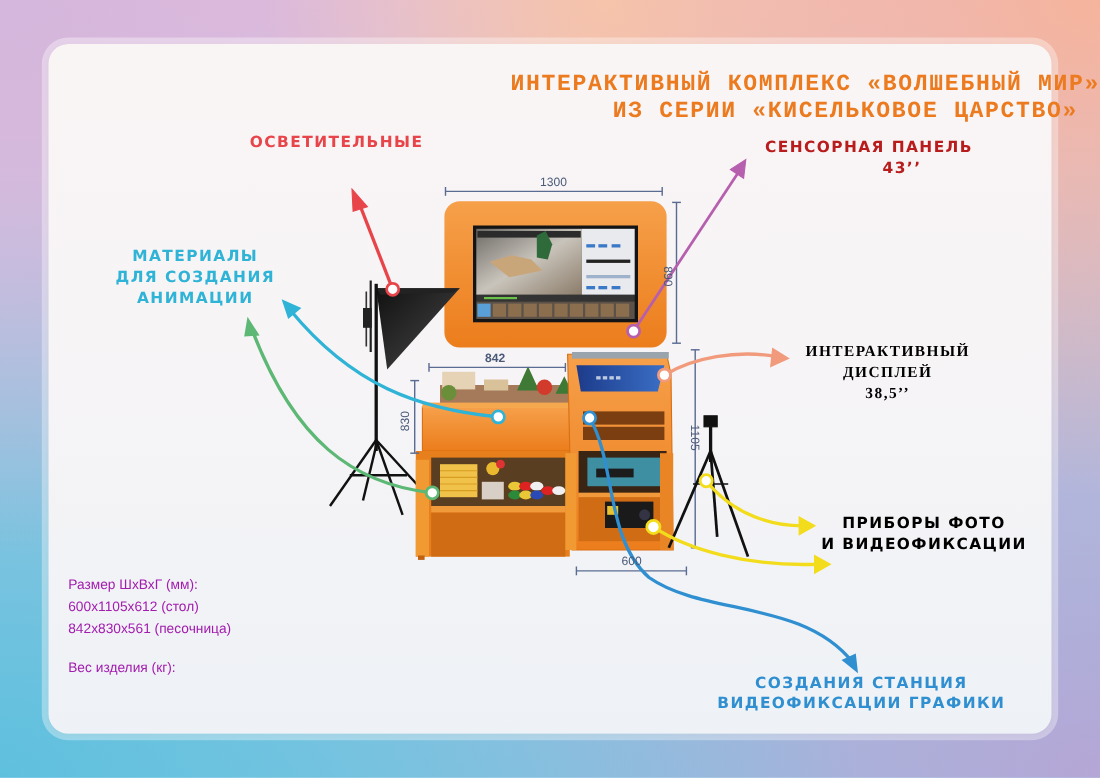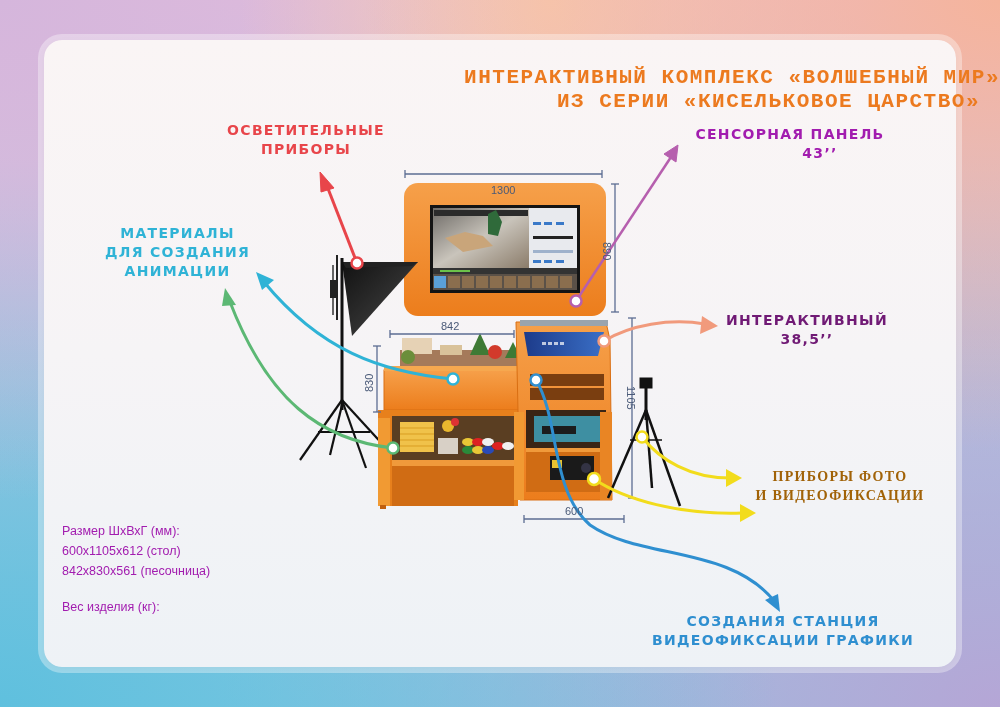--- a/index.html
+++ b/index.html
@@ -273,49 +273,49 @@
     <circle cx="594" cy="479" r="6" fill="#fff" stroke="#f2dc1c" stroke-width="2.5"></circle>
   </g>
 
   <g fill="none">
     <path d="M536 380 C 560 420, 550 490, 590 525 C 640 560, 730 545, 775 602" stroke="#2f8fd0" stroke-width="3"></path>
     <polygon points="780,612 765,600 778,594" fill="#2f8fd0"></polygon>
     <circle cx="536" cy="380" r="5.5" fill="#fff" stroke="#2f8fd0" stroke-width="2.5"></circle>
   </g>
 </svg>
 
-<div class="dim" style="left:491px; top:160px;margin-top:24px;">1300</div>
+<div class="dim" style="left:491px; top:160px;">1300</div>
 <div class="dim" style="left:613px; top:242px; transform:rotate(90deg); transform-origin:left top;">890</div>
-<div class="dim" style="left:441px; top:320px;">842</div>
+<div class="dim" style="left:441px; top:320px;font-weight:bold;">842</div>
 <div class="dim" style="left:363px; top:392px; transform:rotate(-90deg); transform-origin:left top;">830</div>
 <div class="dim" style="left:637px; top:386px; transform:rotate(90deg); transform-origin:left top;">1105</div>
 <div class="dim" style="left:565px; top:505px;">600</div>
 
 <div class="lbl" style="left:226px; top:121px; width:160px; color:#e8454a;">
   <div>ОСВЕТИТЕЛЬНЫЕ</div>
-  <div>ПРИБОРЫ</div>
-</div>
-
-<div class="lbl" style="left:690px; top:125px; width:200px; color:#a21caf;">
+</div>
+
+<div class="lbl" style="left:690px; top:125px; width:200px; color:#b91c1c;">
   <div>СЕНСОРНАЯ ПАНЕЛЬ</div>
   <div style="padding-left:60px;">43’’</div>
 </div>
 
 <div class="lbl" style="left:95px; top:224px; width:165px; color:#2fb3d6;">
   <div>МАТЕРИАЛЫ</div>
   <div>ДЛЯ СОЗДАНИЯ</div>
   <div>АНИМАЦИИ</div>
 </div>
 
-<div class="lbl" style="left:722px; top:311px; width:170px; color:#701a75;">
+<div class="lbl" style="left:722px; top:311px; width:170px; color:#000000;font-family:Liberation Serif, serif;">
   <div>ИНТЕРАКТИВНЫЙ</div>
+  <div>ДИСПЛЕЙ</div>
   <div>38,5’’</div>
 </div>
 
-<div class="lbl" style="left:740px; top:467px; width:200px; color:#a16207;font-family:Liberation Serif, serif;">
+<div class="lbl" style="left:740px; top:467px; width:200px; color:#000000;">
   <div>ПРИБОРЫ ФОТО</div>
   <div>И ВИДЕОФИКСАЦИИ</div>
 </div>
 
 <div class="lbl" style="left:648px; top:612px; width:270px; color:#2f8fd0;">
   <div>СОЗДАНИЯ СТАНЦИЯ</div>
   <div>ВИДЕОФИКСАЦИИ ГРАФИКИ</div>
 </div>
 
 <div class="specs">

